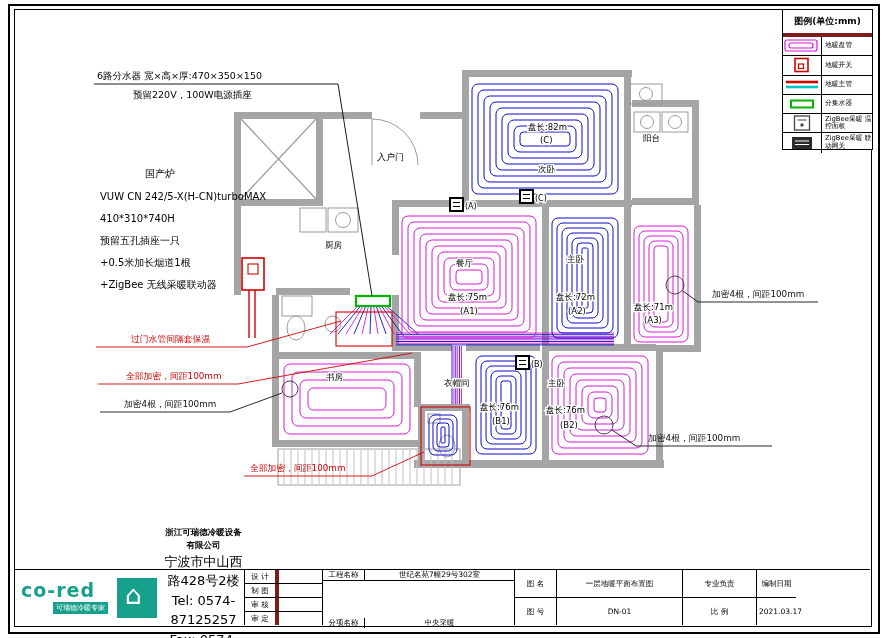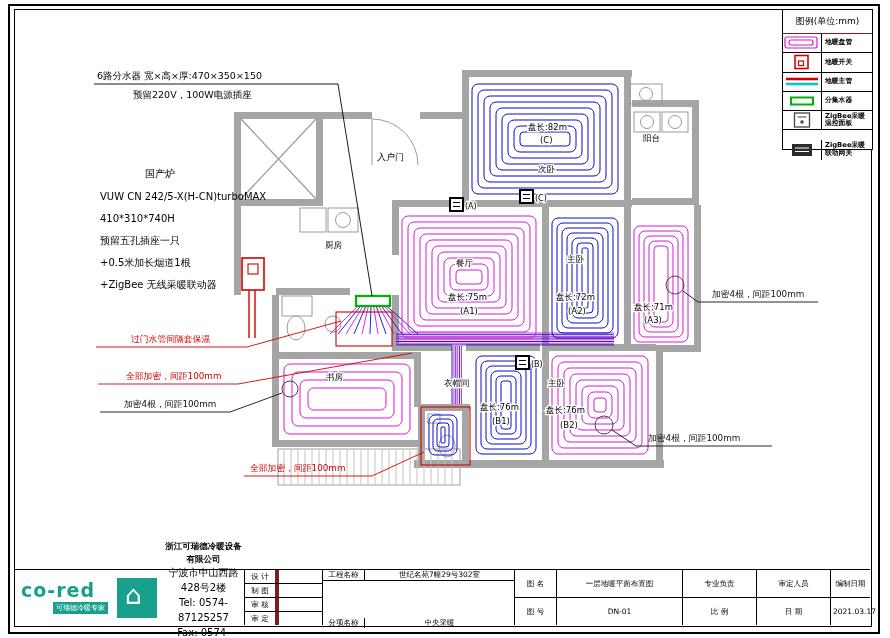--- a/index.html
+++ b/index.html
@@ -5,41 +5,41 @@
   html,body{margin:0;padding:0;background:#e8e8e8;}
   .sheet{position:relative;width:890px;height:638px;background:#ffffff;overflow:hidden;
          font-family:"DejaVu Sans",sans-serif;}
   .frame-outer{position:absolute;left:8px;top:4px;width:868px;height:626px;border:2.5px solid #000;}
   .frame-inner{position:absolute;left:14px;top:9px;width:856px;height:616px;border:1px solid #000;}
   #plan{position:absolute;left:0;top:0;}
 
   
   .legend{position:absolute;left:782px;top:9px;width:91px;height:141px;background:#fff;
           border:1px solid #000;box-sizing:border-box;z-index:5;}
-  .legend-title{height:23px;line-height:23px;text-align:center;font-size:9px;font-weight:normal;
-                border-bottom:1px solid #7f1d1d;}
-  .legend-row{display:flex;height:19.3px;border-bottom:1px solid #000;box-sizing:border-box;font-weight:bold;}
-  .legend-row:last-child{border-bottom:none;margin-top:10px;}
+  .legend-title{height:23px;line-height:23px;text-align:center;font-size:9px;font-weight:bold;
+                border-bottom:4px solid #7f1d1d;}
+  .legend-row{display:flex;height:19.3px;border-bottom:1px solid #000;box-sizing:border-box;}
+  .legend-row:last-child{border-bottom:none;}
   .legend-ic{width:38px;border-right:1px solid #000;display:flex;align-items:center;justify-content:center;}
   .legend-lb{flex:1;font-size:6.8px;line-height:1.15;display:flex;align-items:center;padding-left:3px;}
 
   
   .tb{position:absolute;left:15px;top:569px;width:855px;height:56px;border-top:1.5px solid #000;
       display:flex;box-sizing:border-box;font-size:7.5px;z-index:5;background:#fff;}
   .tb *{box-sizing:border-box;}
   .tb-col{border-right:1px solid #000;display:flex;flex-direction:column;}
   .tb-logo{width:230px;flex-direction:row;align-items:center;}
   .logo-art{width:96px;padding-left:6px;color:#17a08c;}
   .logo-word{font-size:19px;font-weight:bold;letter-spacing:1px;line-height:1;}
   .logo-tag{margin-top:2px;background:#17a08c;color:#fff;font-size:7px;padding:1px 3px;display:inline-block;margin-left:32px;}
   .logo-house{width:40px;height:40px;background:#17a08c;margin:0 6px;position:relative;}
   .logo-house:after{content:"⌂";position:absolute;left:8px;top:2px;font-size:26px;color:#fff;}
   .co-info{flex:1;text-align:center;line-height:1.5;}
   .co-name{font-size:8.5px;font-weight:bold;}
-  .co-line{font-size:10px;}
+  .co-line{font-size:13px;}
   .sign-col{width:78px;}
   .sign-row{flex:1;display:flex;border-bottom:1px solid #000;}
   .sign-row:last-child{border-bottom:none;}
   .sign-lb{width:34px;border-right:4px solid #7f1d1d;display:flex;align-items:center;justify-content:center;}
   .sign-val{flex:1;}
   .fld-col2{display:flex;flex-direction:column;}
   .fld-row{flex:1;display:flex;border-bottom:1px solid #000;}
   .fld-row:last-child{border-bottom:none;}
   .fld-lb{width:42px;border-right:1px solid #000;display:flex;align-items:center;justify-content:center;text-align:center;}
   .fld-val{flex:1;display:flex;align-items:center;justify-content:center;text-align:center;padding:0 2px;}
@@ -405,28 +405,20 @@
 
     <div class="tb-col fld-col2 w-lead">
       <div class="fld-row">
         <div class="fld-val">专业负责</div>
       </div>
       <div class="fld-row">
         <div class="fld-val">比  例</div>
       </div>
     </div>
 
-    <div class="tb-col fld-col2 w-appr">
-      <div class="fld-row">
-        <div class="fld-val">审定人员</div>
-      </div>
-      <div class="fld-row">
-        <div class="fld-val">日  期</div>
-      </div>
-    </div>
 
     <div class="tb-col fld-col2 w-date">
       <div class="fld-row">
         <div class="fld-val">编制日期</div>
       </div>
       <div class="fld-row">
         <div class="fld-val">2021.03.17</div>
       </div>
     </div>
   </div>

